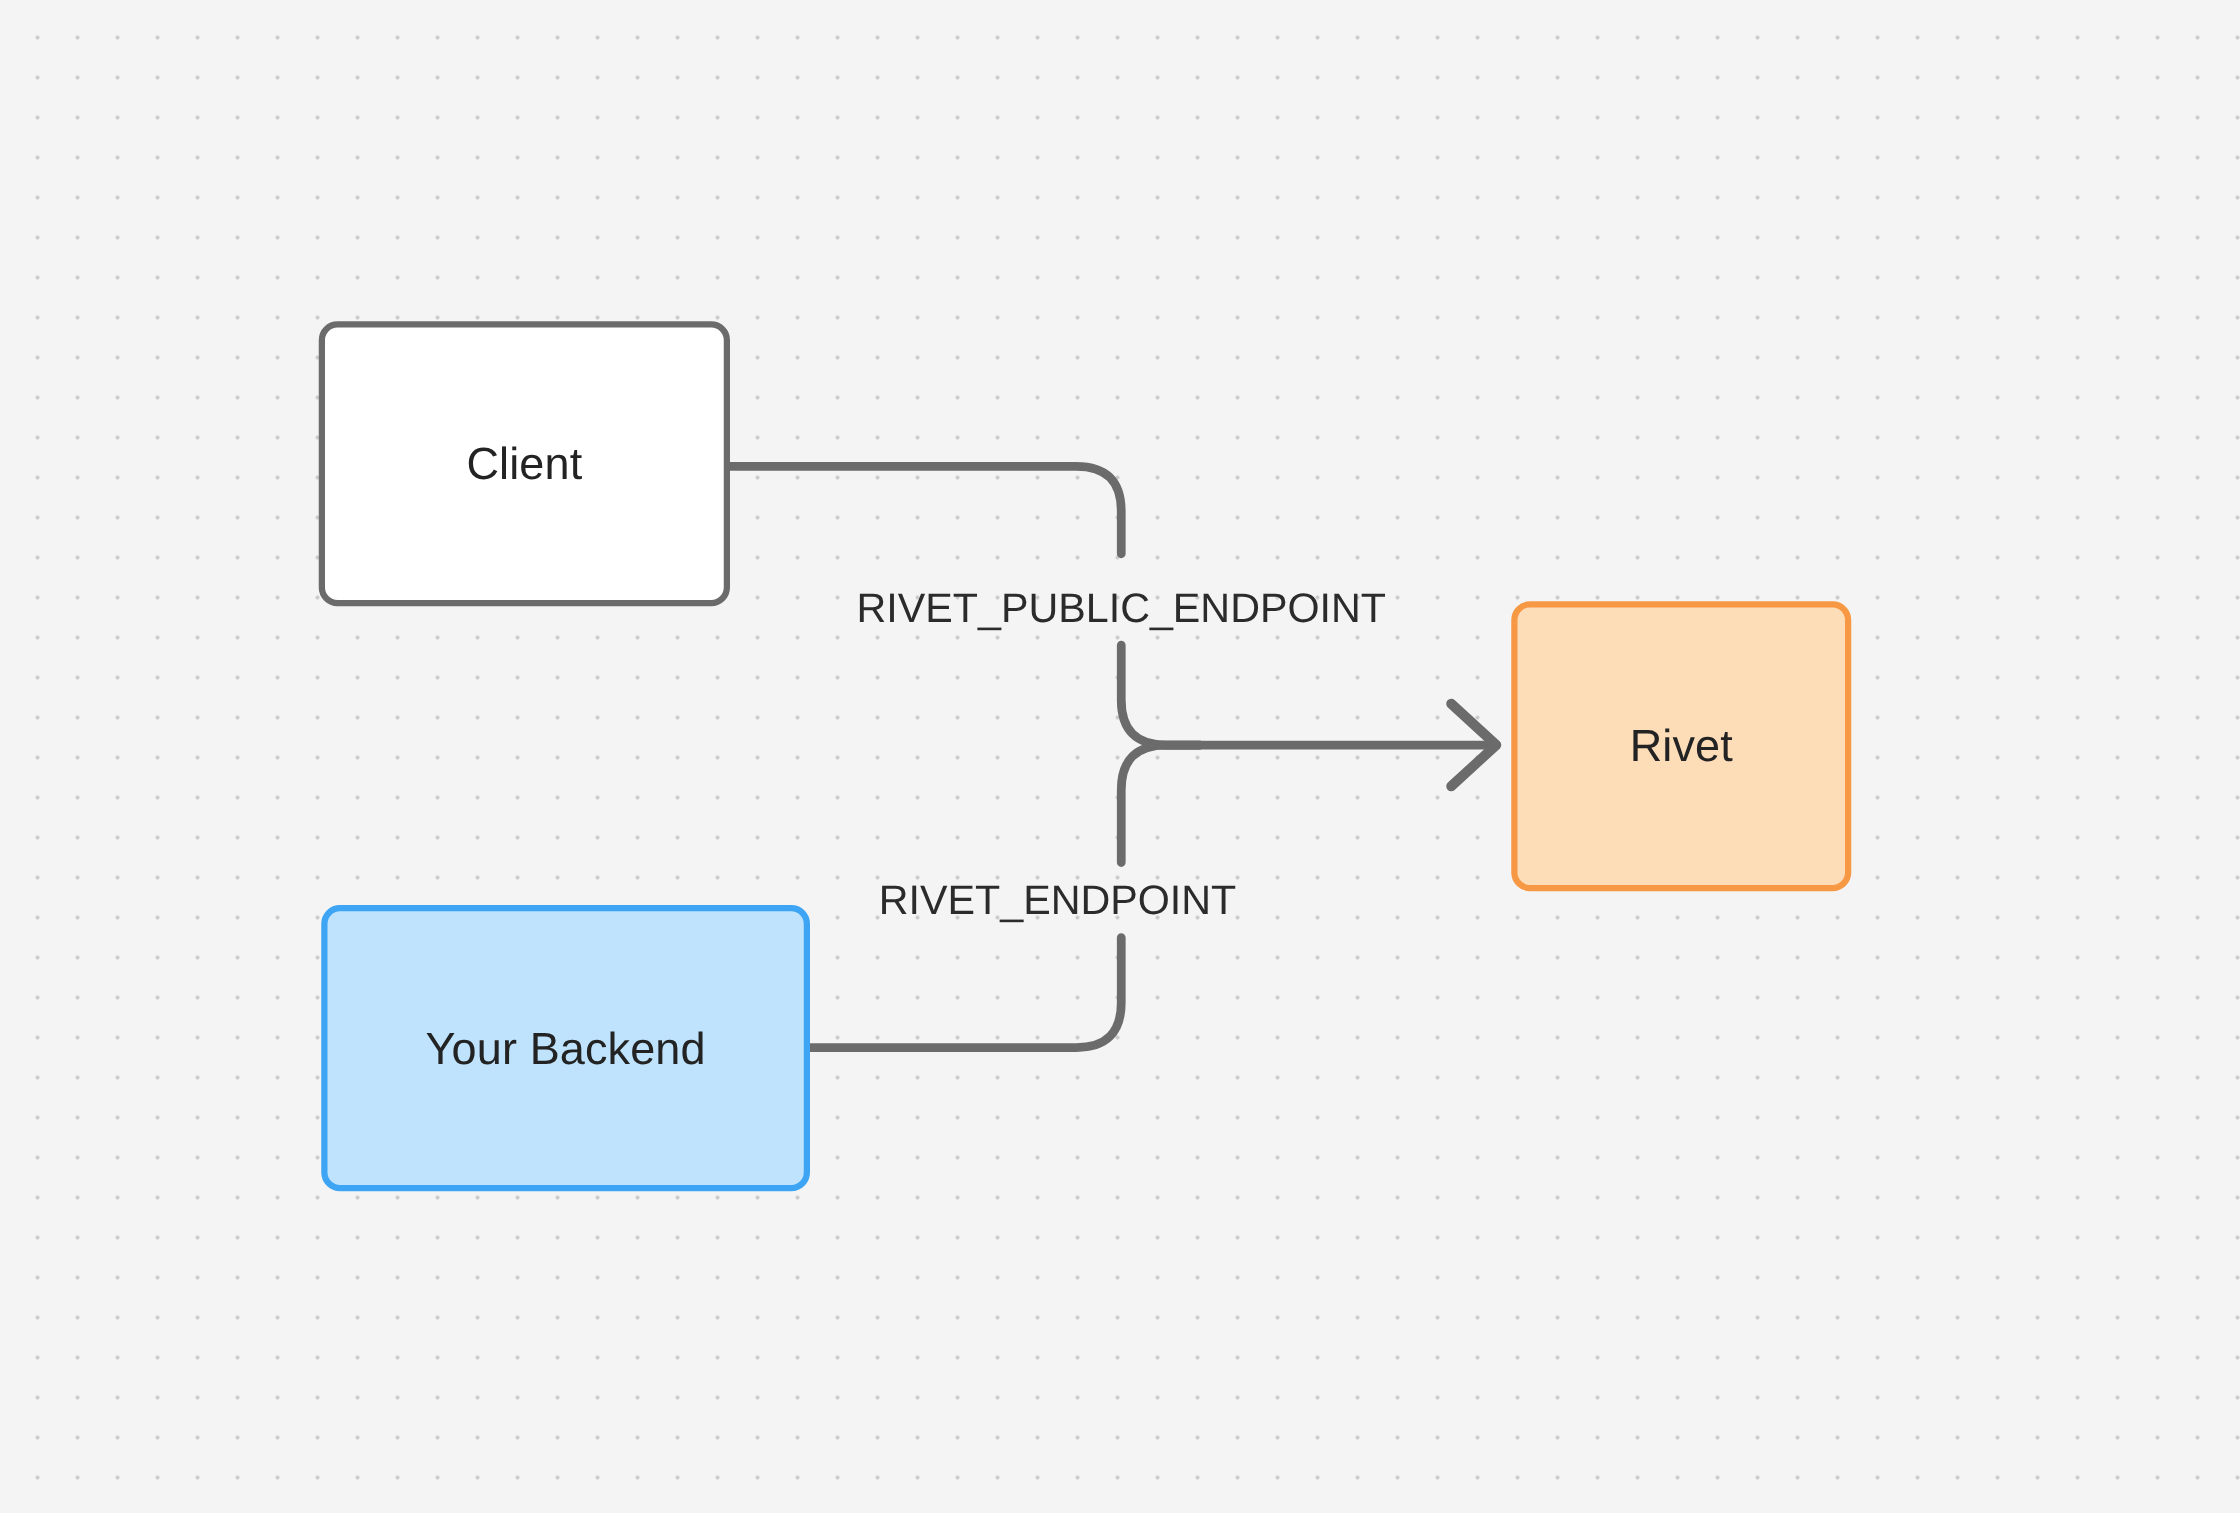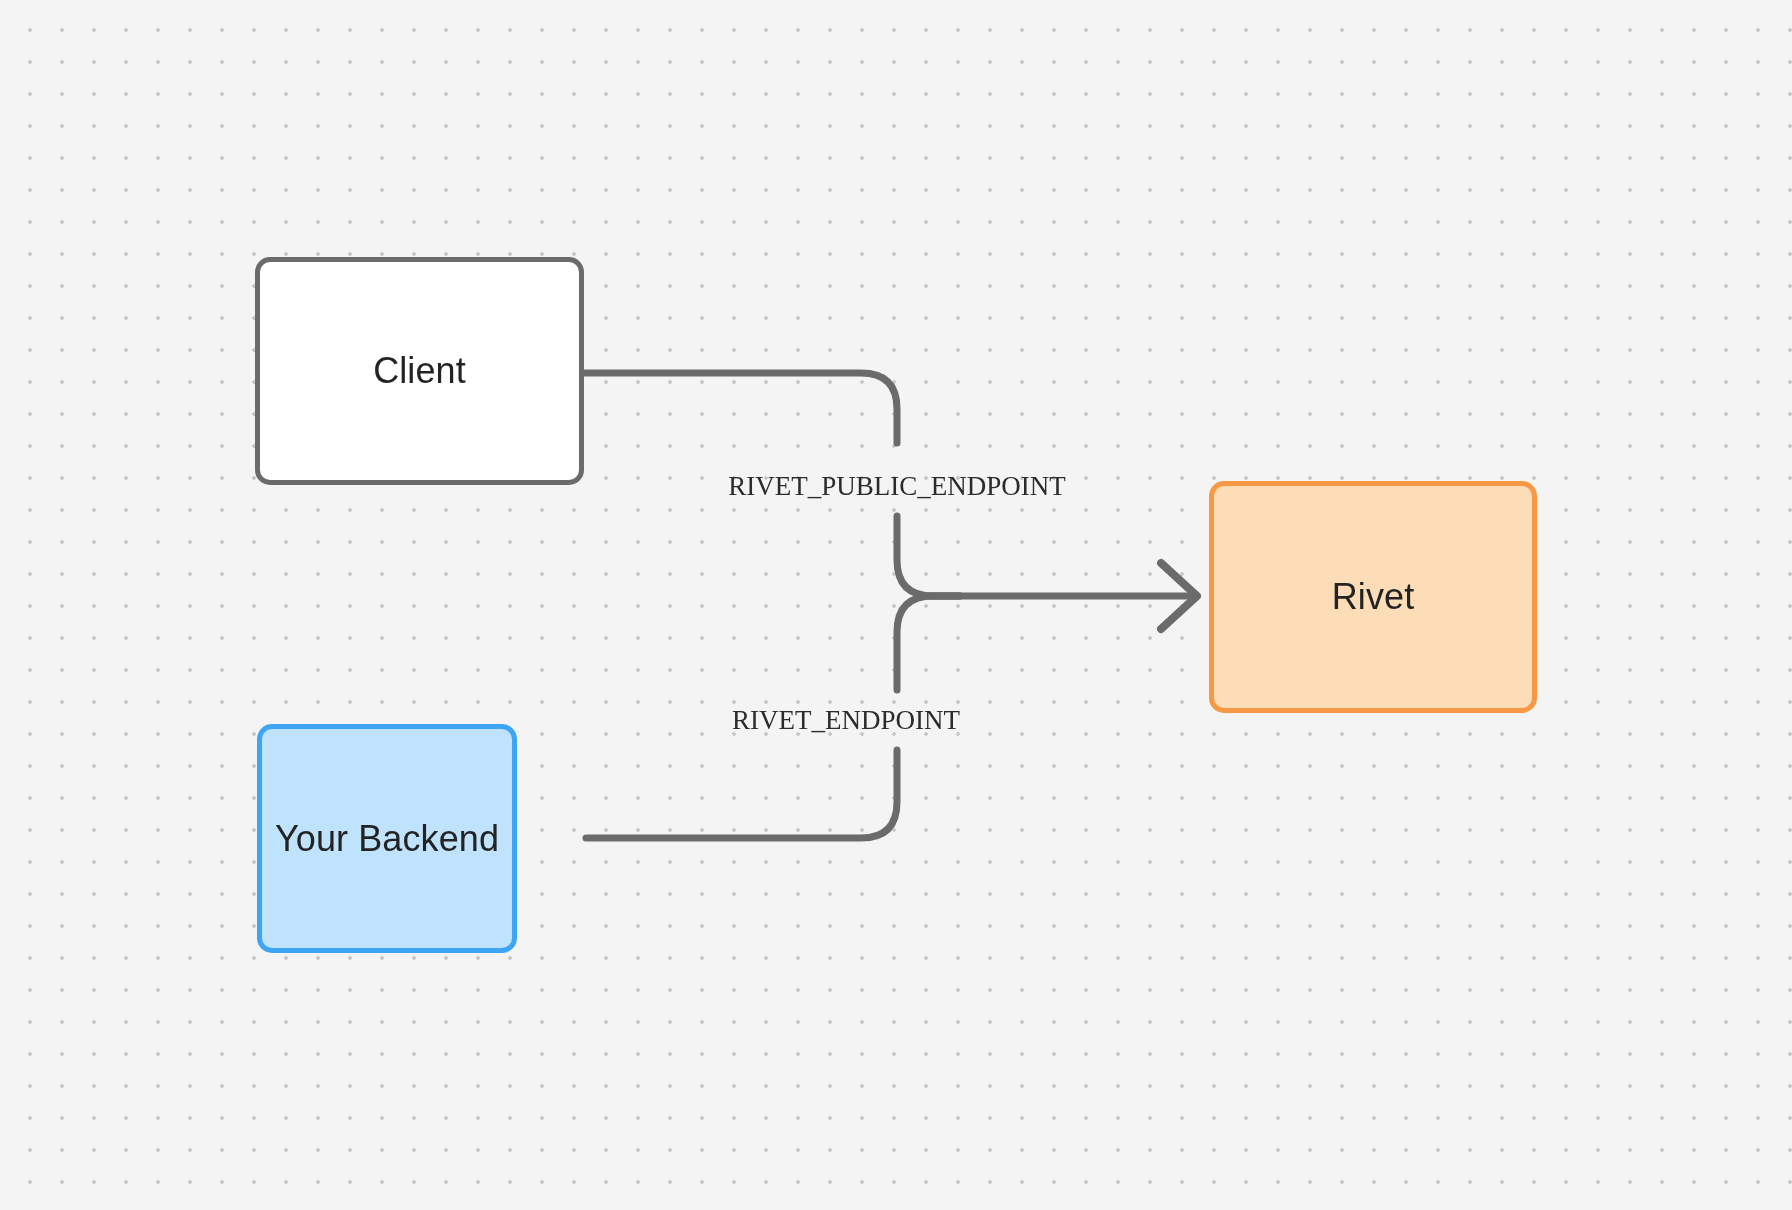--- a/index.html
+++ b/index.html
@@ -49,37 +49,37 @@
     left: 255px;
     top: 257px;
     width: 329px;
     height: 228px;
     background: #ffffff;
     border-color: #6b6b6b;
   }
   #node-backend {
     left: 257px;
     top: 724px;
-    width: 260px;
+    width: 391px;
     height: 229px;
     background: #bfe3fc;
     border-color: #3da5f4;
   }
   #node-rivet {
     left: 1209px;
     top: 481px;
-    width: 328px;
+    width: 272px;
     height: 232px;
     background: #fddcb8;
     border-color: #f79845;
   }
   .edge-label {
     position: absolute;
-    font-family: Liberation Serif, serif;
-    font-size: 27px;
+    font-family: Liberation Sans, sans-serif;
+    font-size: 33px;
     line-height: 1;
     color: #2b2b2b;
     white-space: nowrap;
     transform: translate(-50%, -50%);
     letter-spacing: 0px;
   }
   #label-public-endpoint {
     left: 897px;
     top: 486px;
   }

